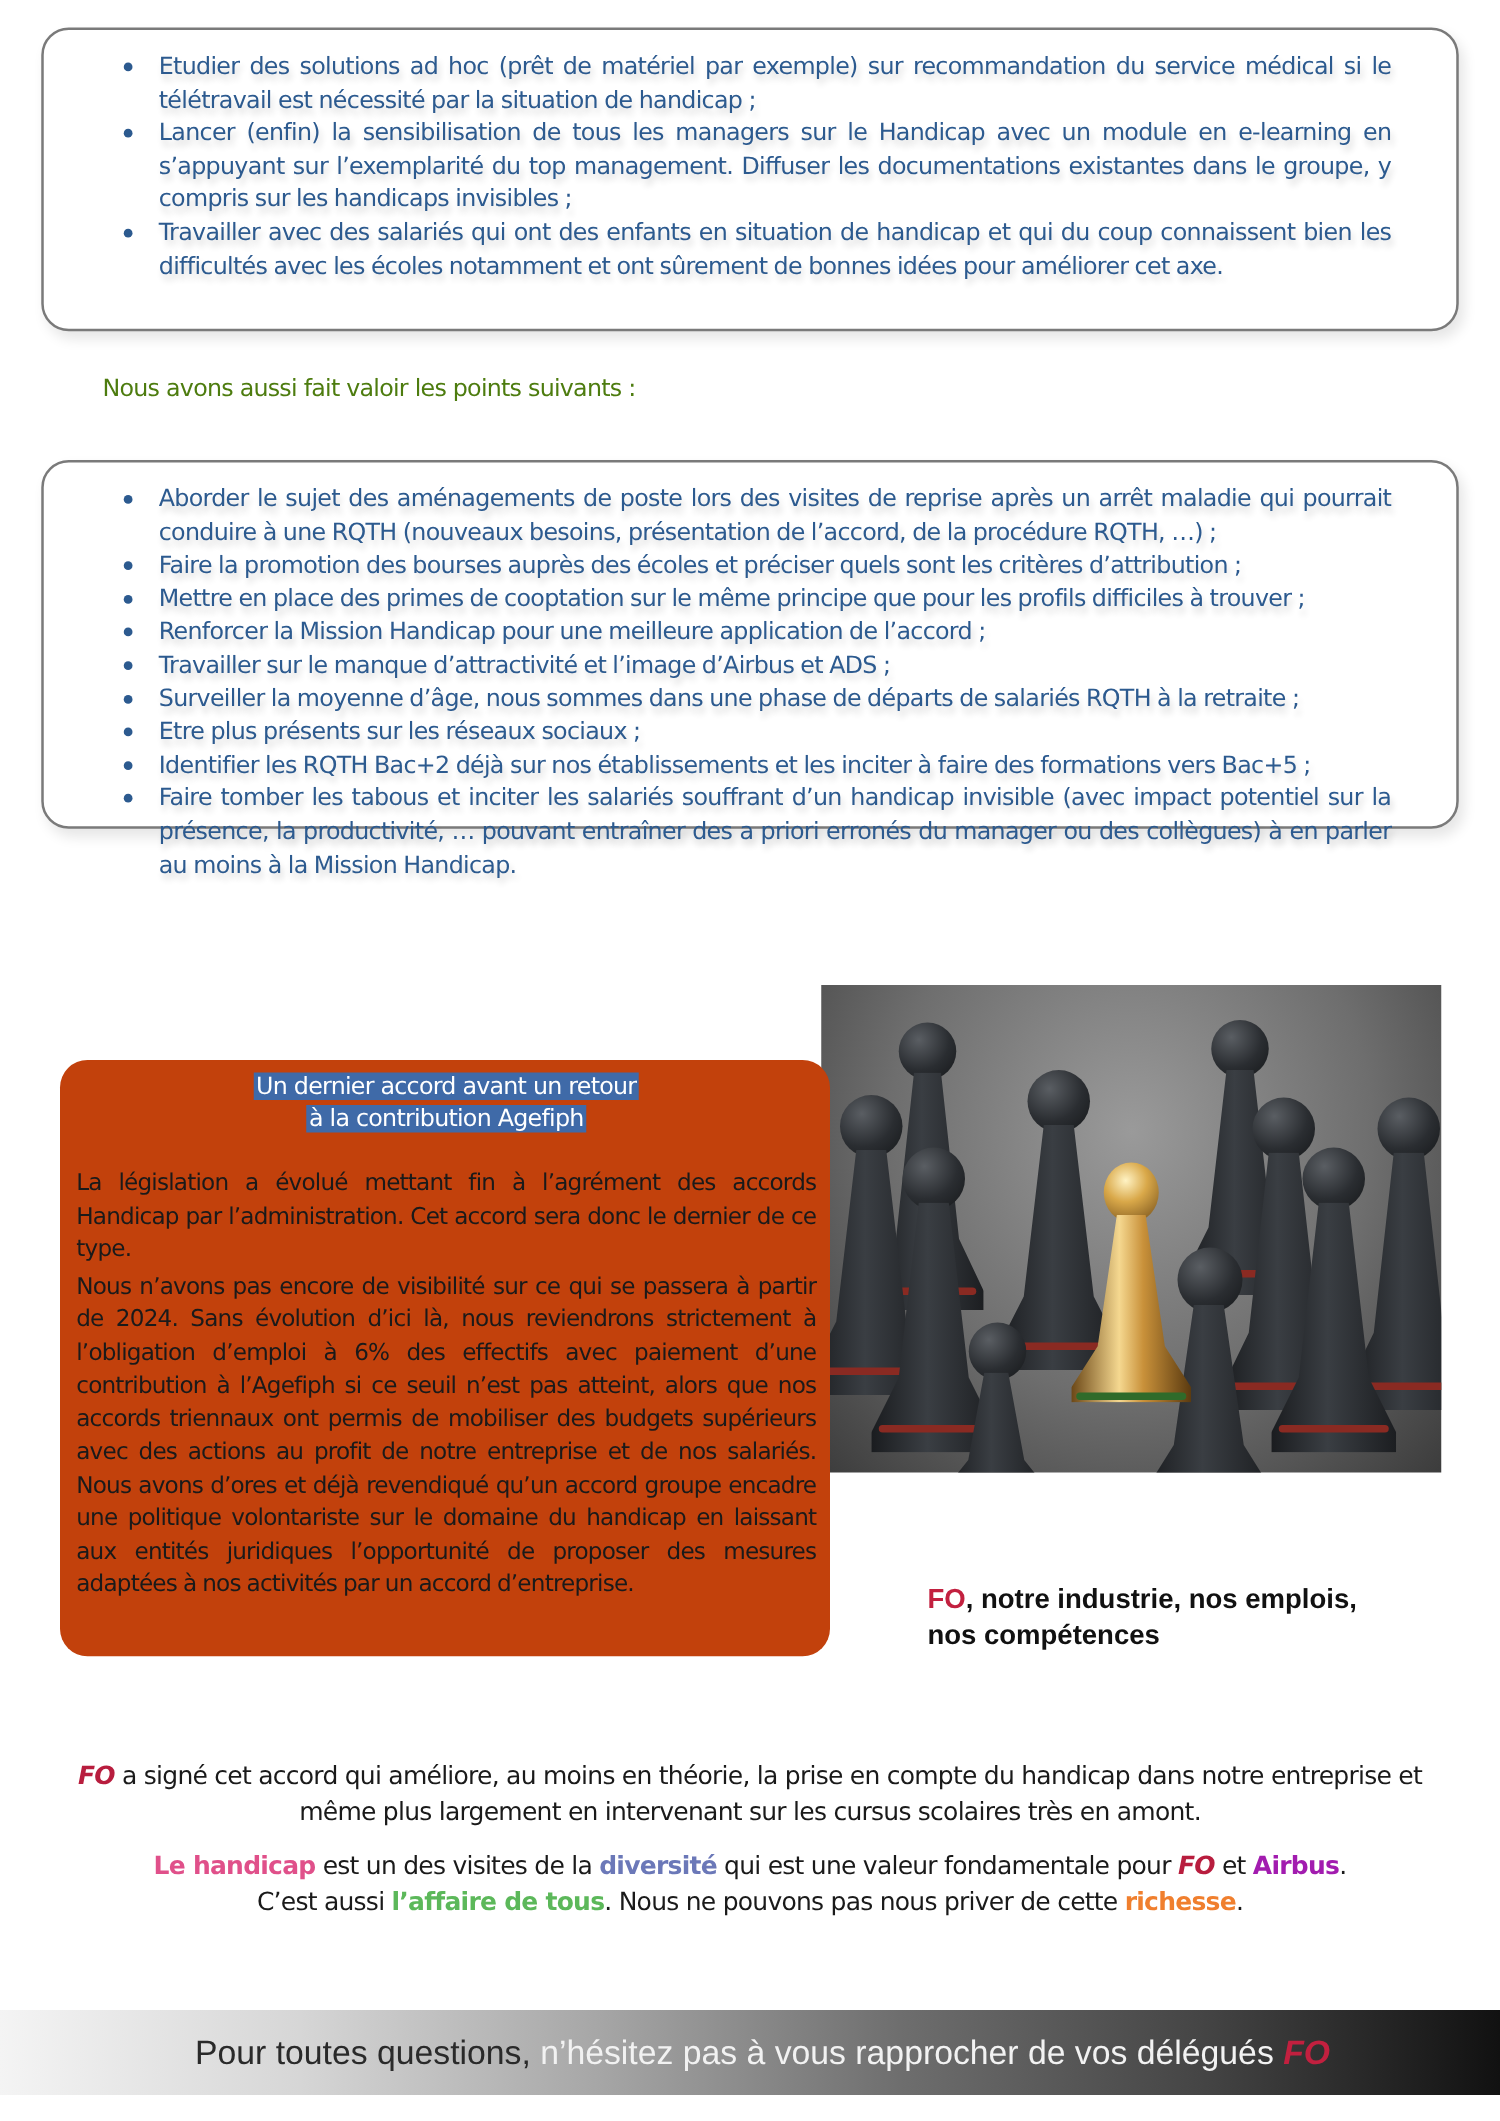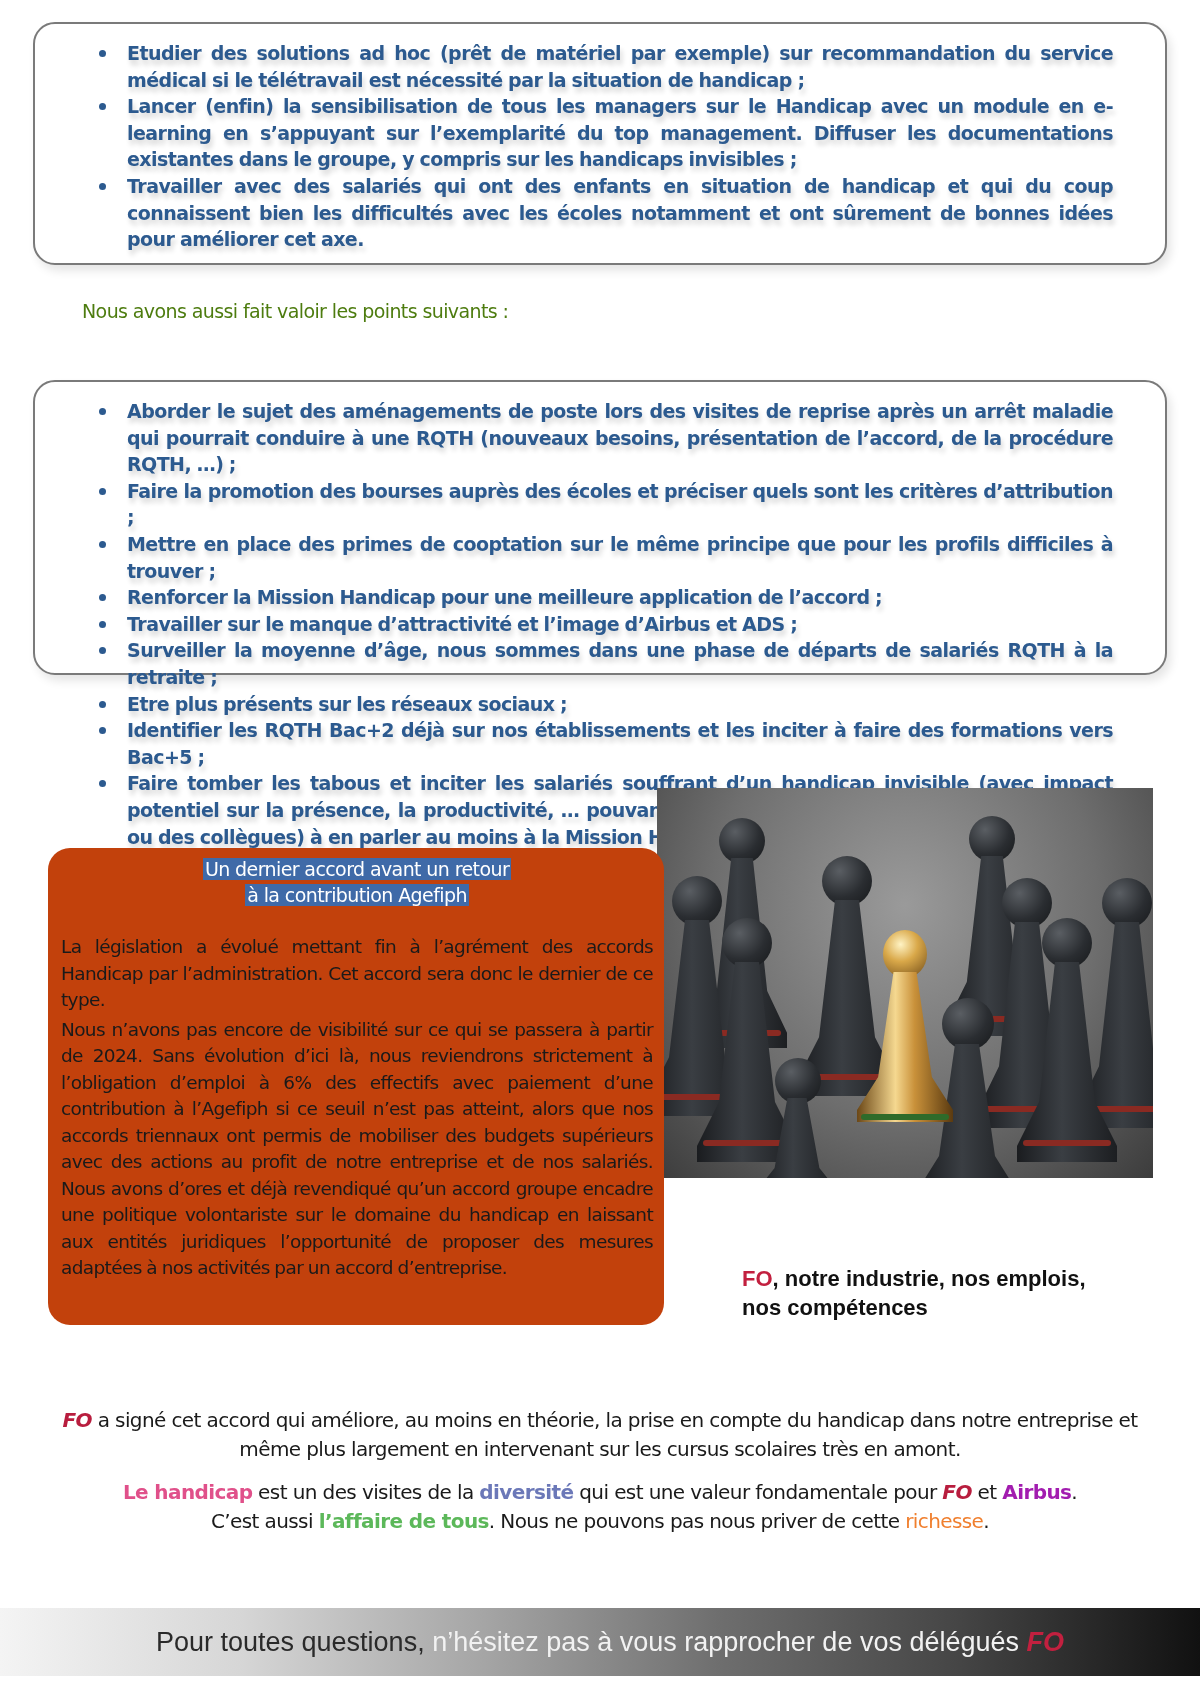--- a/index.html
+++ b/index.html
@@ -22,34 +22,33 @@
     .bullet-box li {
       position: relative;
       font-family: "DejaVu Sans", sans-serif;
       font-size: 19px;
       line-height: 26.6px;
       color: #2c5a8f;
       letter-spacing: -0.55px;
       word-spacing: -0.5px;
       text-align: justify;
       text-shadow: 2px 5px 5px rgba(0,0,0,0.16);
-      font-weight: bold;
     }
     .bullet-box li::before {
       content: "";
       position: absolute;
       left: -28px;
       top: 10px;
       width: 7px;
       height: 7px;
       border-radius: 50%;
       background: #2c5a8f;
     }
     #box1 { top: 22px; height: 243px; padding-top: 16px; }
-    #box2 { top: 380px; height: 295px; padding-top: 16px; }
+    #box2 { top: 368px; height: 295px; padding-top: 16px; }
 
     .intro-line {
       position: absolute;
       left: 46px;
       top: 300px;
       font-family: "DejaVu Sans", sans-serif;
       font-size: 19px;
       letter-spacing: -0.6px;
       color: #4d7c0f;
       margin-left: 36px;
@@ -143,21 +142,21 @@
       letter-spacing: -0.6px;
       color: #1a1a1a;
     }
     #closing1 { top: 1406px; }
     #closing2 { top: 1478px; }
     .fo-it { color: #b81d3e; font-style: italic; font-weight: bold; }
     .c-pink { color: #e0508a; font-weight: bold; }
     .c-blue { color: #6b78b8; font-weight: bold; }
     .c-yellow { color: #a21caf; font-weight: bold; }
     .c-green { color: #5cb85a; font-weight: bold; }
-    .c-orange { color: #f07f2e; font-weight: normal; }
+    .c-orange { color: #f07f2e; font-weight: bold; }
 
     .footer-bar {
       position: absolute;
       left: 0;
       top: 1608px;
       width: 1200px;
       height: 68px;
       background: linear-gradient(90deg, #f4f4f4 0%, #d6d6d6 20%, #a6a6a6 40%, #6e6e6e 60%, #454545 80%, #111111 100%);
       display: flex;
       align-items: center;

